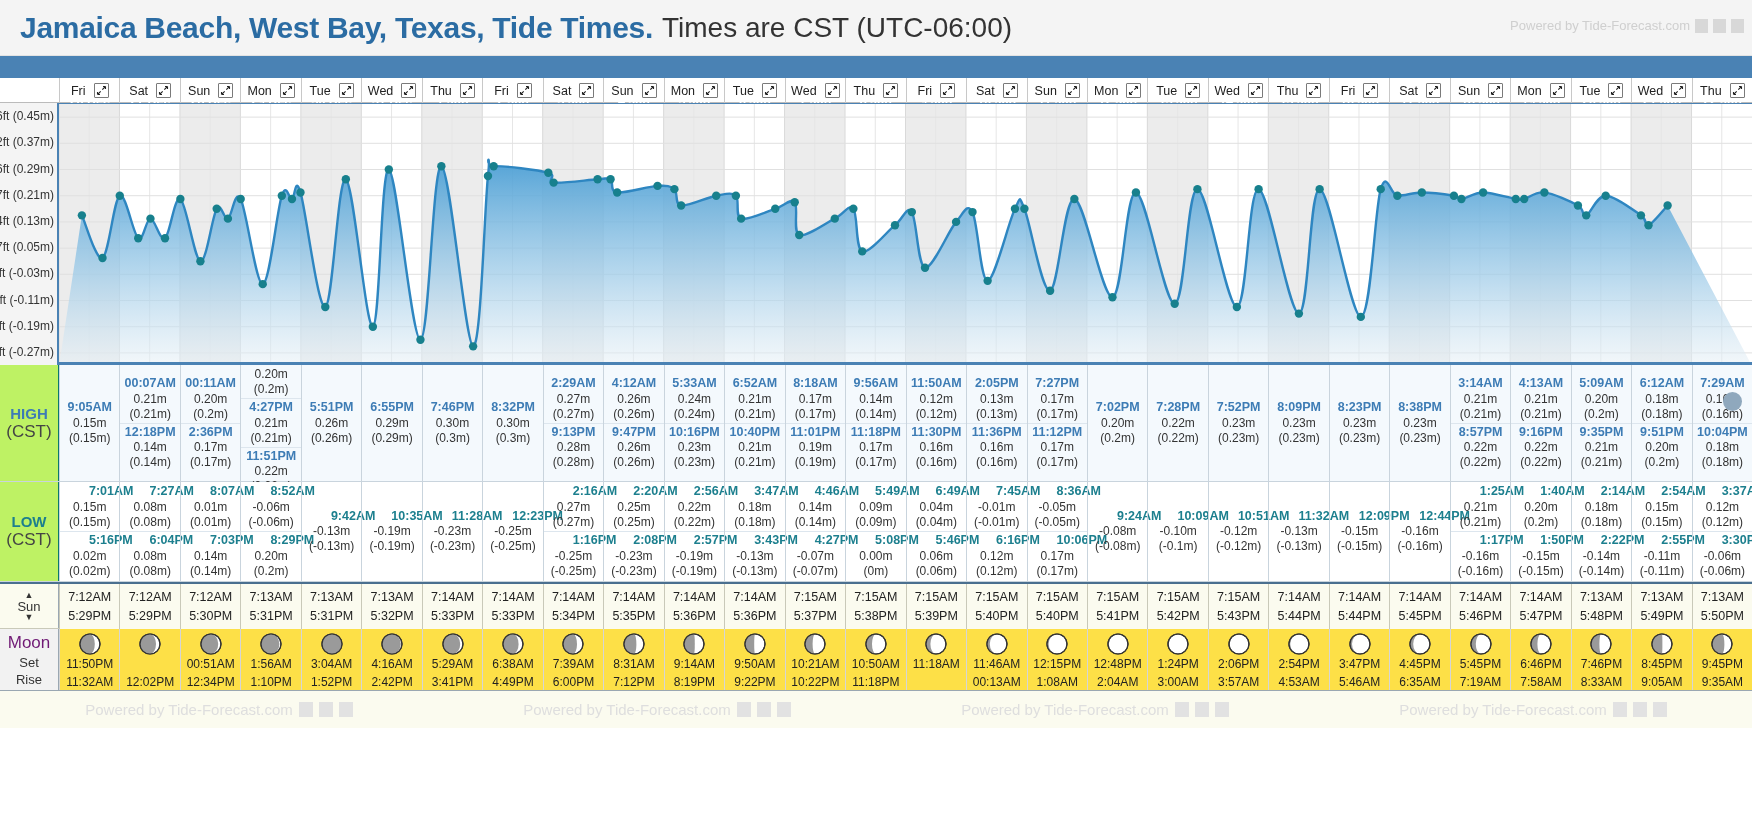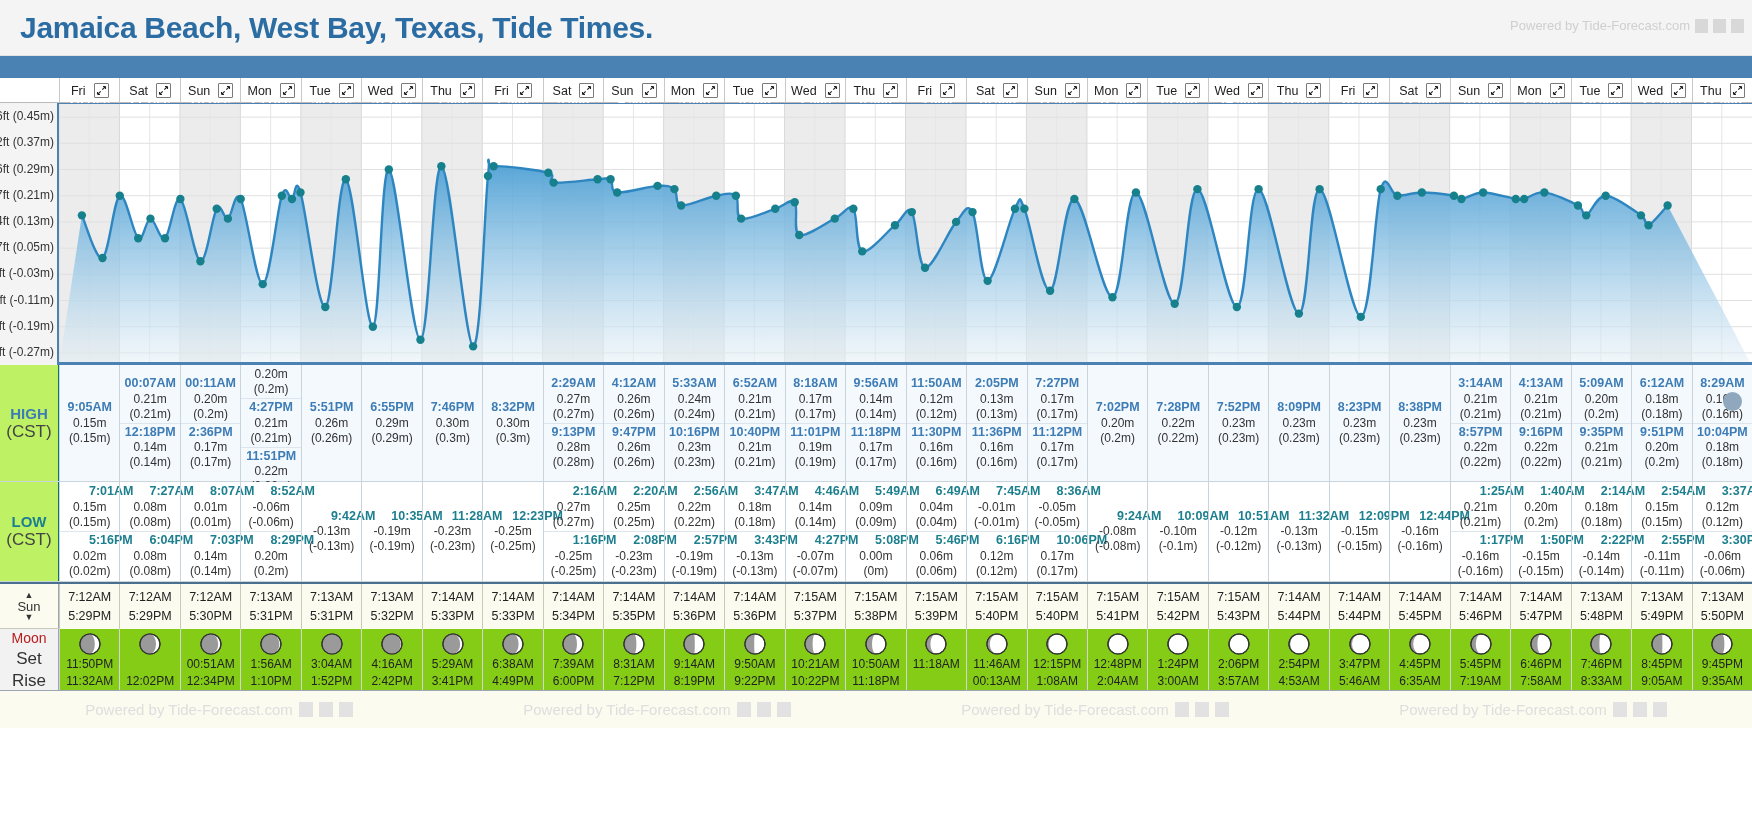--- a/index.html
+++ b/index.html
@@ -131,26 +131,26 @@
   .sun-cell span { font-size: 12.5px; color: #222; line-height: 1.5; white-space: nowrap; }
 
   
   .moonrow { height: 62px; border-top: 1px solid #c9c9b9; }
   .moon-label {
     width: 59px; flex: 0 0 59px; background: #f2f2f2;
     display: flex; flex-direction: column; align-items: center;
     justify-content: center; border-right: 1px solid #9aa7b2;
     padding-top: 2px;
   }
-  .moon-label .m { font-size: 14px; color: #b91c1c; line-height: 1.35; }
-  .moon-label .sr { font-size: 17px; color: #333; line-height: 1.3; }
+  .moon-label .m { font-size: 17px; color: #701a75; line-height: 1.35; }
+  .moon-label .sr { font-size: 13px; color: #333; line-height: 1.3; }
   .moon-cell {
     border-left: 1px solid #d5d5d5; height: 62px;
     display: flex; flex-direction: column; align-items: center;
-    justify-content: flex-start; padding-top: 3px; background: #84cc16;
+    justify-content: space-between; padding-top: 3px; background: #fde047;
   }
   .moon-cell .phase { width: 24px; height: 24px; flex: 0 0 24px; }
   .moon-cell .mt { font-size: 12px; color: #222; line-height: 1.42; white-space: nowrap; }
 
   
   .footer {
     height: 38px; background: #fbfbef; display: flex;
     align-items: center; justify-content: space-around;
     border-top: 1px solid #9aa7b2; position: relative;
   }
@@ -167,20 +167,21 @@
     background: #8fa8bd; z-index: 40;
   }
 </style>
 </head>
 <body>
 
 <div id="app">
 
   <div class="titlebar">
     <span class="title-main">Jamaica Beach, West Bay, Texas, Tide Times.</span>
+    <span class="title-sub">Times are CST (UTC-06:00)</span>
     <span class="brand-wm">
       <span>Powered by Tide-Forecast.com</span>
       <span class="wm-box"></span>
       <span class="wm-box"></span>
       <span class="wm-box"></span>
     </span>
   </div>
 
   <div class="gridrow daterow">
     <div class="label-col"></div>
@@ -932,21 +933,21 @@
             <div class="ev-hp">(0.18m)</div>
           </div>
           <div class="tide-ev">
             <div class="ev-time">9:51PM</div>
             <div class="ev-h">0.20m</div>
             <div class="ev-hp">(0.2m)</div>
           </div>
         </div>
         <div class="col tide-cell">
           <div class="tide-ev">
-            <div class="ev-time">8:29AM</div>
+            <div class="ev-time">7:29AM</div>
             <div class="ev-h">0.16m</div>
             <div class="ev-hp">(0.16m)</div>
           </div>
           <div class="tide-ev">
             <div class="ev-time">10:04PM</div>
             <div class="ev-h">0.18m</div>
             <div class="ev-hp">(0.18m)</div>
           </div>
         </div>
       </div>

